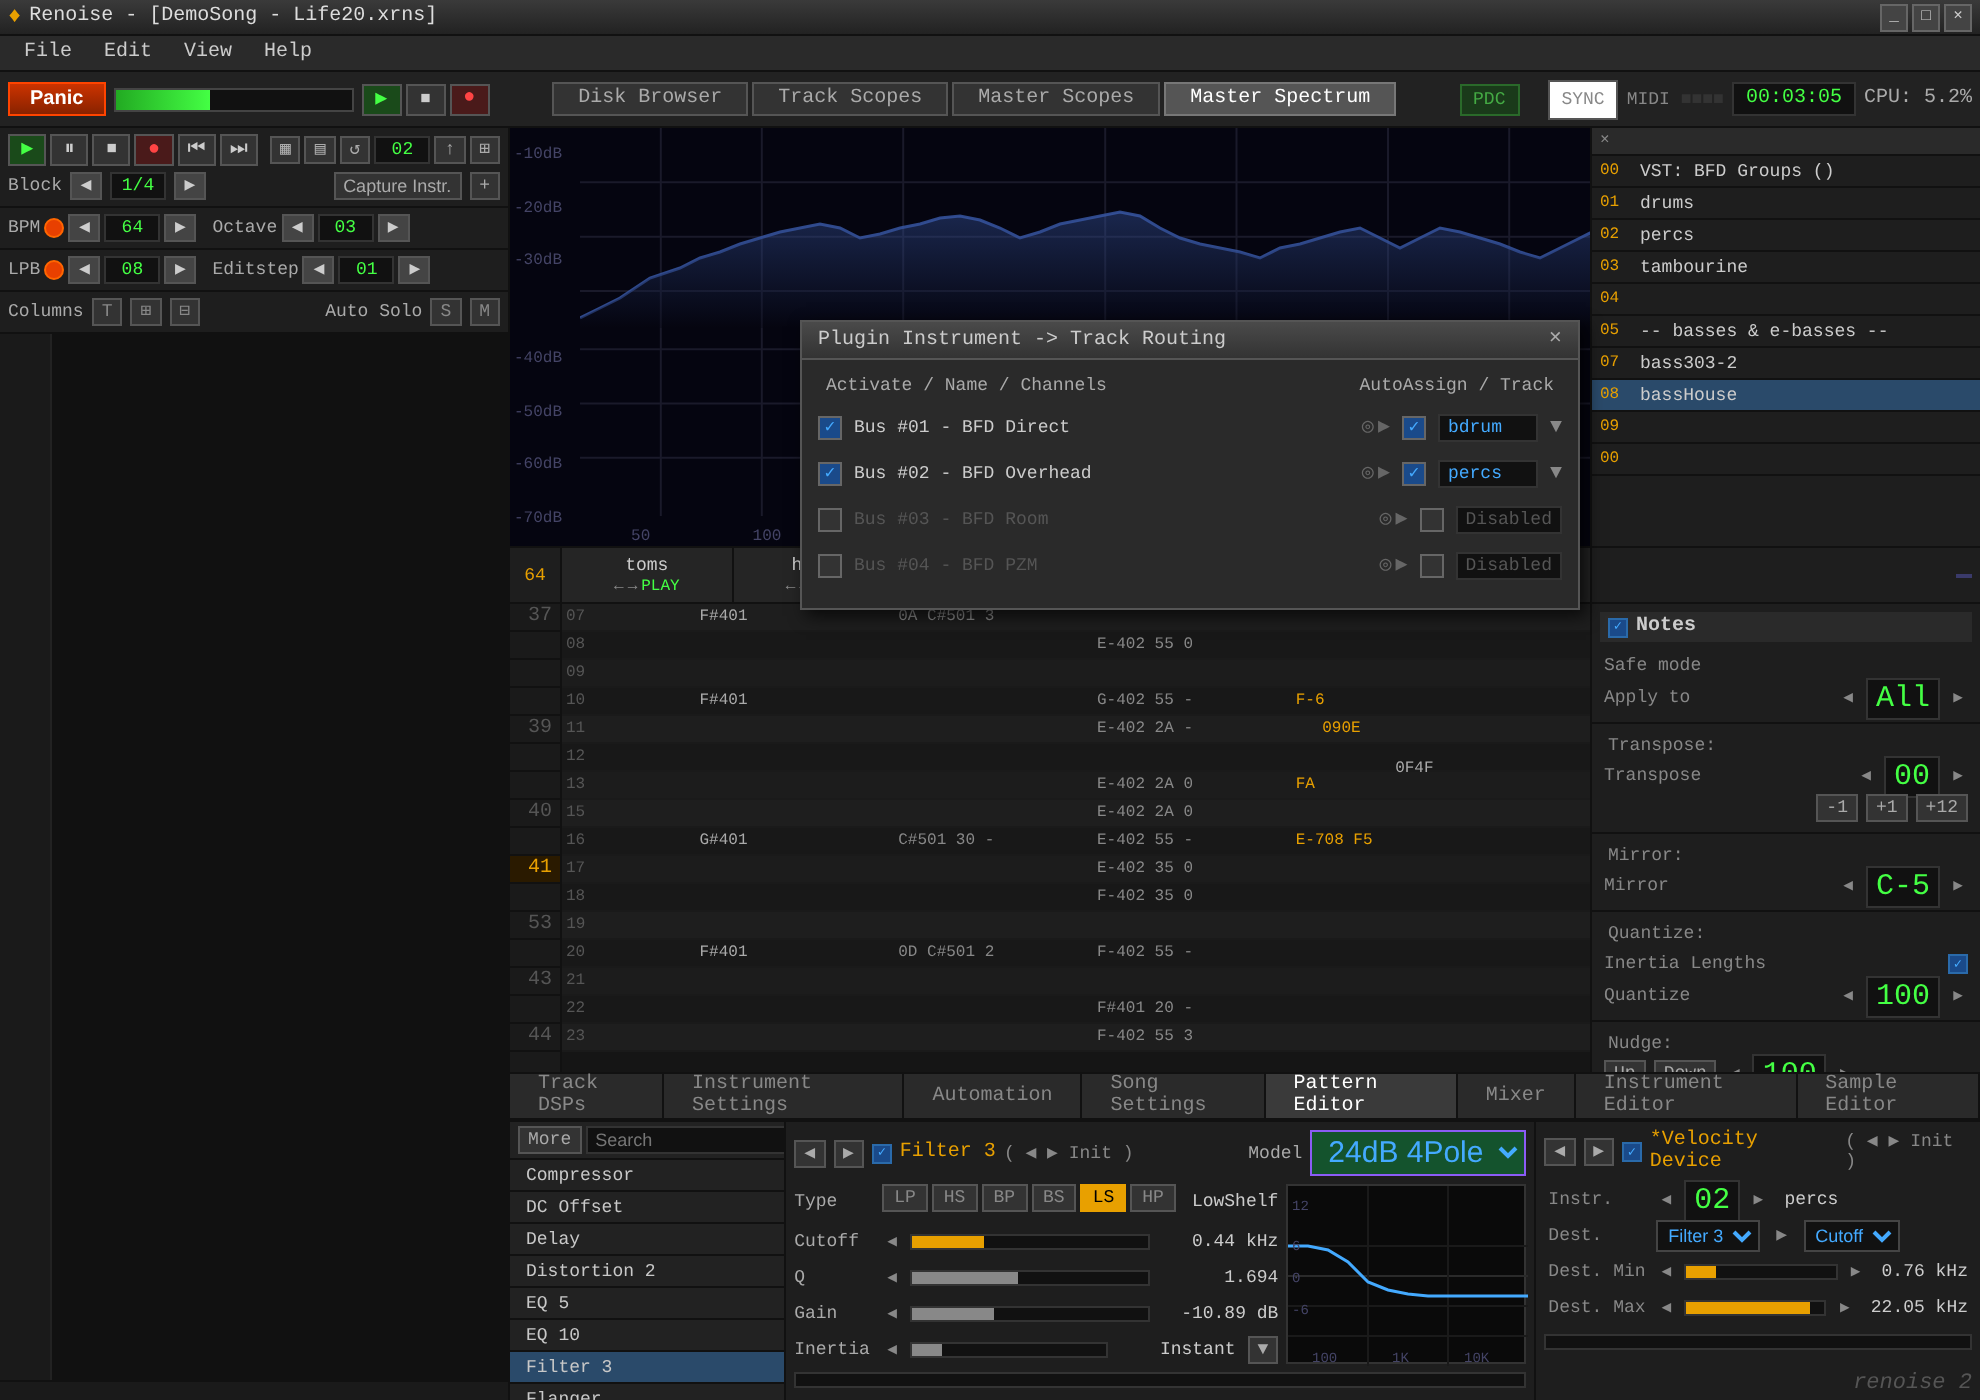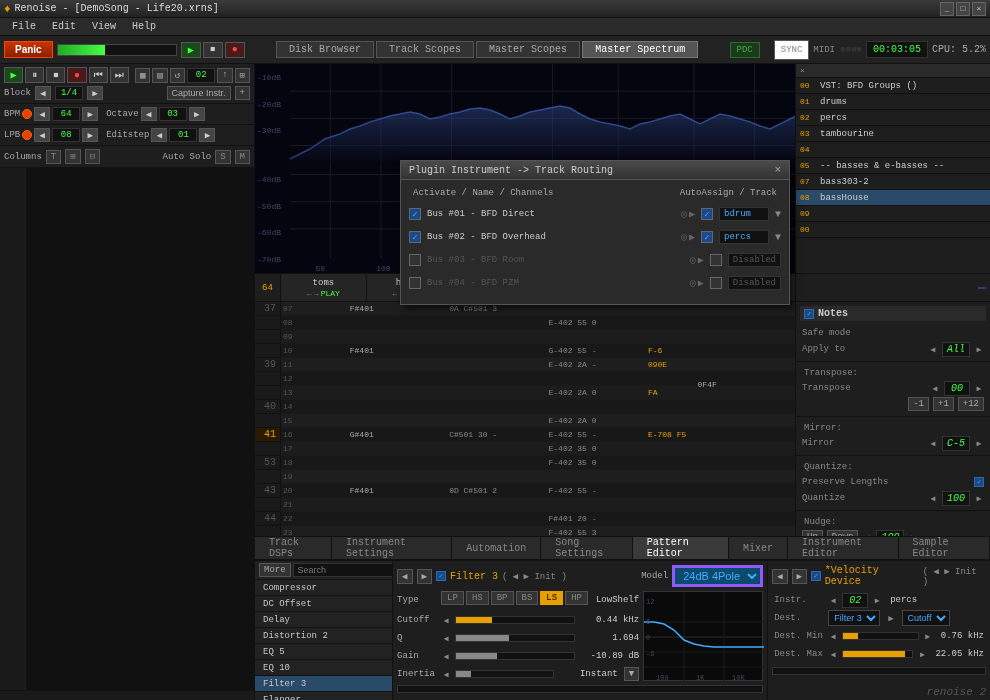--- a/index.html
+++ b/index.html
@@ -344,22 +344,21 @@
       padding: 0 2px;
     }
     .notes-label { color: #888; flex: 1; }
     .notes-value-display {
       background: #111;
       border: 1px solid #333;
       color: #44ff44;
       padding: 1px 4px;
       min-width: 26px;
       text-align: center;
-      font-size: 10px;
-      font-style: italic;
+      font-size: 15px;
     }
     .arrow-btn {
       color: #888; cursor: pointer; font-size: 8px;
       width: 10px; text-align: center;
     }
     
     #renoise-logo {
       position: absolute;
       bottom: 2px;
       right: 4px;
@@ -418,25 +417,25 @@
       display: flex;
       align-items: center;
       justify-content: flex-end;
       padding-right: 4px;
       color: #555;
       border-bottom: 1px solid #111;
     }
     .seq-num.highlighted { color: #e8a000; background: #2a1a00; }
     
     .model-select {
-      background: #0c4a6e;
-      border: 3px solid #8b5cf6;
+      background: #14532d;
+      border: 1px solid #8b5cf6;
       color: #44aaff;
       padding: 1px 4px;
-      font-size: 11px;
+      font-size: 15px;
     }
     
     .vel-row {
       display: flex;
       align-items: center;
       height: 18px;
       gap: 4px;
       font-size: 9px;
       padding: 0 2px;
     }
@@ -823,21 +822,21 @@
             </div>
             <div class="pattern-row" style="background: rgb(30, 30, 30);">
               <span class="pattern-cell" style="color: rgb(85, 85, 85); width: 20px;">11</span>
               <span class="pattern-cell" style="color: rgb(51, 51, 51);"></span>
               <span class="pattern-cell" style="color: rgb(51, 51, 51);"></span>
               <span class="pattern-cell" style="color: rgb(51, 51, 51);"></span>
               <span class="pattern-cell" style="color: rgb(51, 51, 51);"></span>
               <span class="pattern-cell" style="color: rgb(51, 51, 51);"></span>
               <span class="pattern-cell" style="color: rgb(136, 136, 136);">E-402 2A --</span>
               <span class="pattern-cell" style="color: rgb(51, 51, 51);"></span>
-              <span class="pattern-cell" style="color: rgb(232, 160, 0);">090E</span>
+              <span class="pattern-cell" style="color: rgb(232, 160, 0); text-align: center;">090E</span>
               <span class="pattern-cell" style="color: rgb(51, 51, 51);"></span>
               <span class="pattern-cell" style="color: rgb(51, 51, 51);"></span>
             </div>
             <div class="pattern-row" style="background: rgb(24, 24, 24);">
               <span class="pattern-cell" style="color: rgb(85, 85, 85); width: 20px;">12</span>
               <span class="pattern-cell" style="color: rgb(51, 51, 51);"></span>
               <span class="pattern-cell" style="color: rgb(51, 51, 51);"></span>
               <span class="pattern-cell" style="color: rgb(51, 51, 51);"></span>
               <span class="pattern-cell" style="color: rgb(51, 51, 51);"></span>
               <span class="pattern-cell" style="color: rgb(51, 51, 51);"></span>
@@ -850,33 +849,20 @@
             <div class="pattern-row" style="background: rgb(28, 28, 28);">
               <span class="pattern-cell" style="color: rgb(85, 85, 85); width: 20px;">13</span>
               <span class="pattern-cell" style="color: rgb(51, 51, 51);"></span>
               <span class="pattern-cell" style="color: rgb(51, 51, 51);"></span>
               <span class="pattern-cell" style="color: rgb(51, 51, 51);"></span>
               <span class="pattern-cell" style="color: rgb(51, 51, 51);"></span>
               <span class="pattern-cell" style="color: rgb(51, 51, 51);"></span>
               <span class="pattern-cell" style="color: rgb(136, 136, 136);">E-402 2A 0A 0914</span>
               <span class="pattern-cell" style="color: rgb(51, 51, 51);"></span>
               <span class="pattern-cell" style="color: rgb(232, 160, 0);">FA</span>
-              <span class="pattern-cell" style="color: rgb(51, 51, 51);"></span>
-              <span class="pattern-cell" style="color: rgb(51, 51, 51);"></span>
-            </div>
-            <div class="pattern-row" style="background: rgb(24, 24, 24);">
-              <span class="pattern-cell" style="color: rgb(85, 85, 85); width: 20px;">14</span>
-              <span class="pattern-cell" style="color: rgb(51, 51, 51);"></span>
-              <span class="pattern-cell" style="color: rgb(51, 51, 51);"></span>
-              <span class="pattern-cell" style="color: rgb(51, 51, 51);"></span>
-              <span class="pattern-cell" style="color: rgb(51, 51, 51);"></span>
-              <span class="pattern-cell" style="color: rgb(51, 51, 51);"></span>
-              <span class="pattern-cell" style="color: rgb(51, 51, 51);"></span>
-              <span class="pattern-cell" style="color: rgb(51, 51, 51);"></span>
-              <span class="pattern-cell" style="color: rgb(51, 51, 51);"></span>
               <span class="pattern-cell" style="color: rgb(51, 51, 51);"></span>
               <span class="pattern-cell" style="color: rgb(51, 51, 51);"></span>
             </div>
             <div class="pattern-row" style="background: rgb(30, 30, 30);">
               <span class="pattern-cell" style="color: rgb(85, 85, 85); width: 20px;">15</span>
               <span class="pattern-cell" style="color: rgb(51, 51, 51);"></span>
               <span class="pattern-cell" style="color: rgb(51, 51, 51);"></span>
               <span class="pattern-cell" style="color: rgb(51, 51, 51);"></span>
               <span class="pattern-cell" style="color: rgb(51, 51, 51);"></span>
               <span class="pattern-cell" style="color: rgb(51, 51, 51);"></span>
@@ -1029,21 +1015,21 @@
           <div class="notes-row">
             <span class="notes-label">Mirror</span>
             <span class="arrow-btn">◀</span>
             <div class="notes-value-display">C-5</div>
             <span class="arrow-btn">▶</span>
           </div>
         </div>
         <div class="notes-section">
           <div style="color:#888; font-size:9px; padding:2px 4px;">Quantize:</div>
           <div class="notes-row">
-            <span class="notes-label" style="width:auto; flex:1;">Preserve Lengths</span>
+            <span class="notes-label" style="width:auto; flex:1;">Inertia Lengths</span>
             <div class="notes-header-checkbox"></div>
           </div>
           <div class="notes-row">
             <span class="notes-label">Quantize</span>
             <span class="arrow-btn">◀</span>
             <div class="notes-value-display">100</div>
             <span class="arrow-btn">▶</span>
           </div>
         </div>
         <div class="notes-section">

